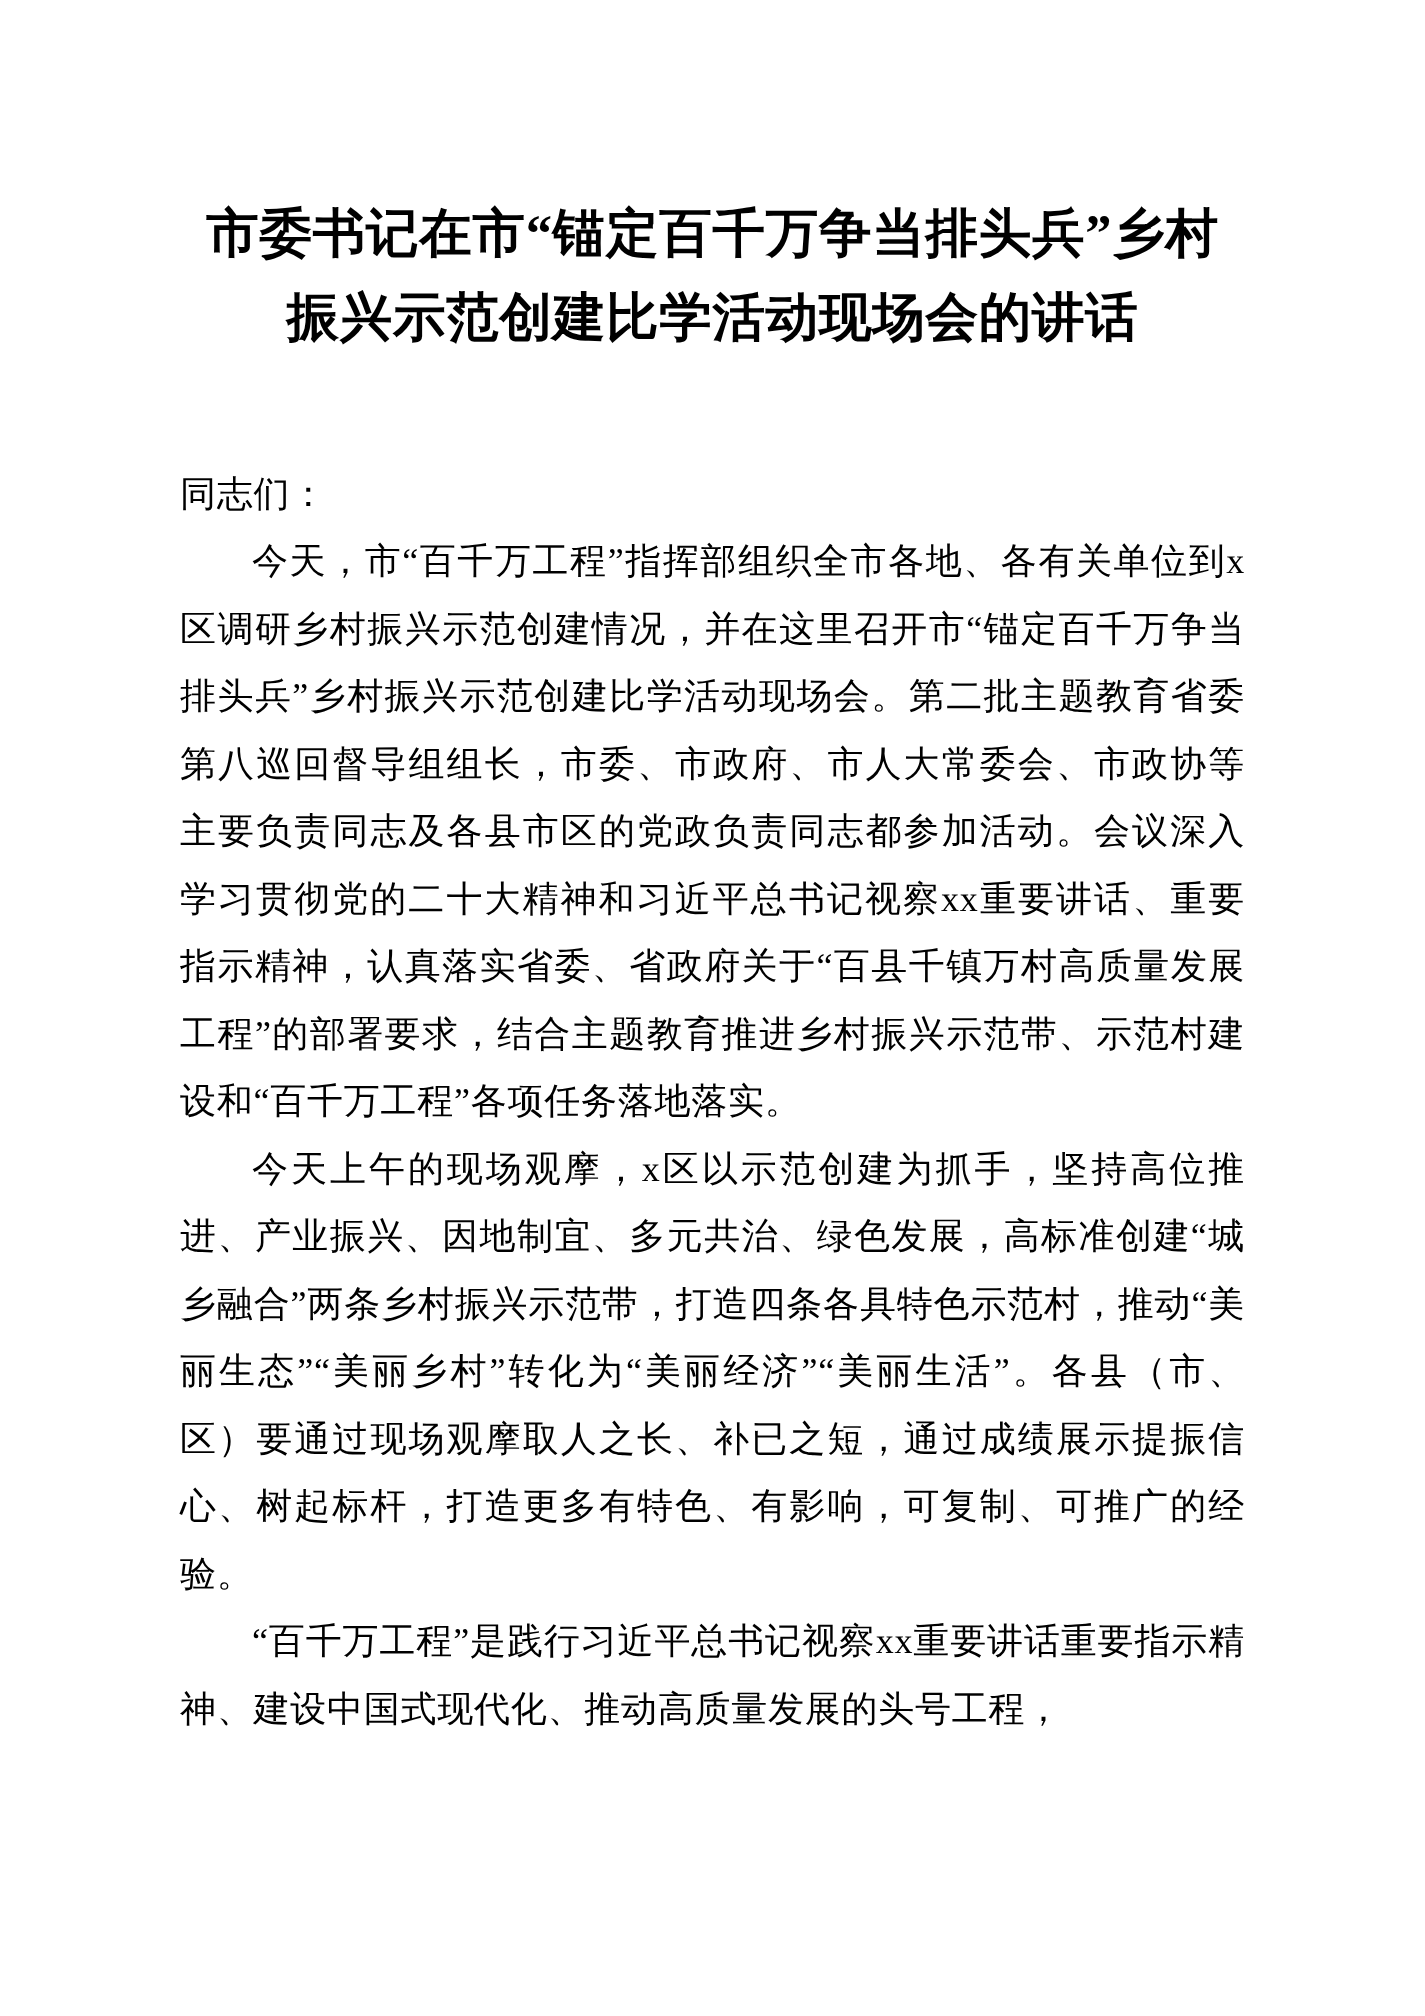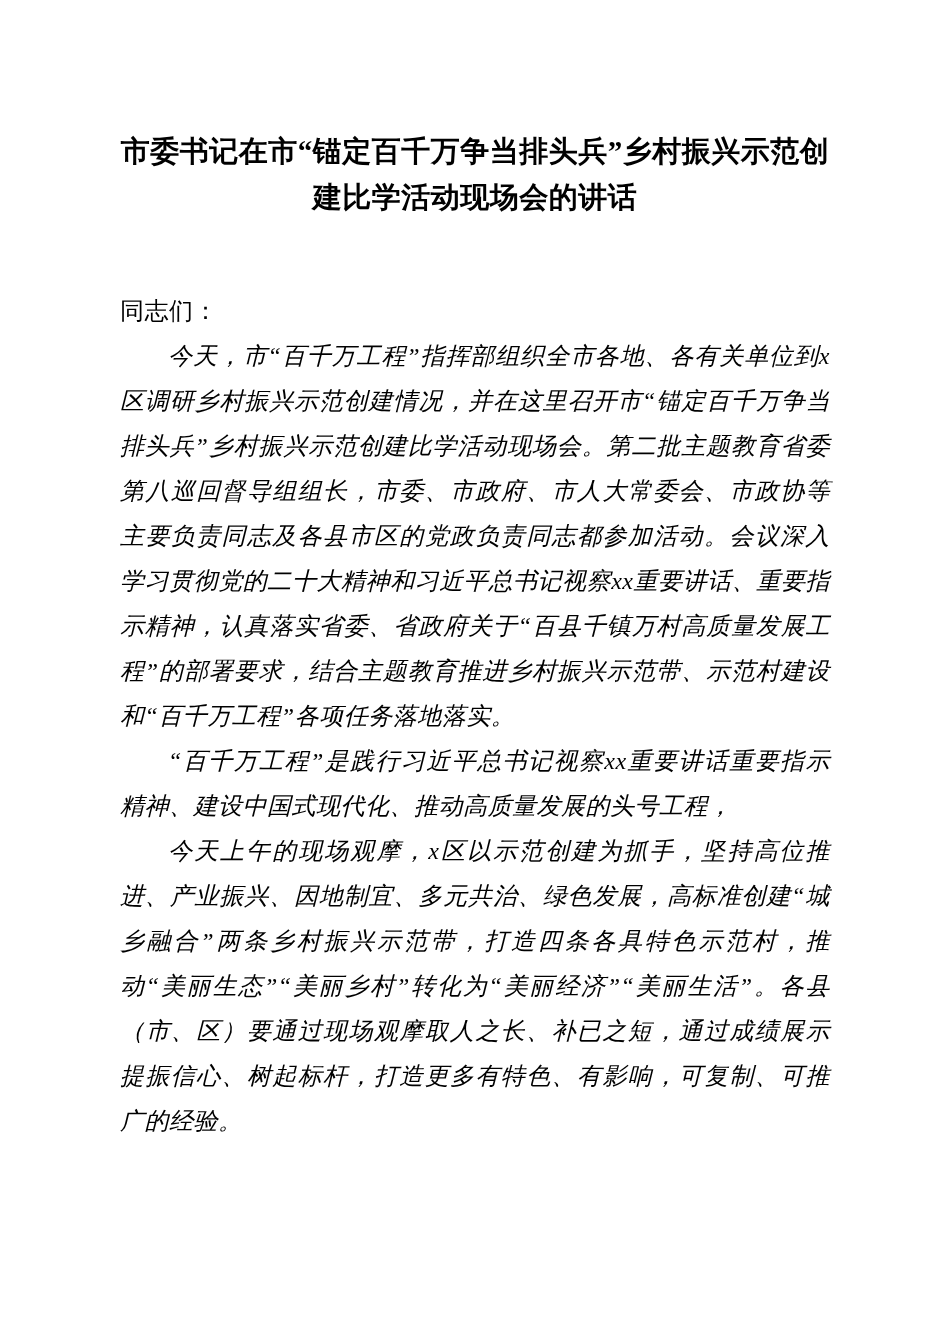--- a/index.html
+++ b/index.html
@@ -13,50 +13,49 @@
     height: 1344px;
     margin: 0 auto;
     background: #ffffff;
     box-sizing: border-box;
     padding: 128px 120px 0 120px;
     color: #000000;
     font-family: "Liberation Serif", "DejaVu Serif", serif;
     overflow: hidden;
   }
   .title {
-    font-size: 29px;
+    font-size: 35px;
     font-weight: bold;
     text-align: center;
     line-height: 1.6;
     margin: 0 0 68px 0;
     letter-spacing: 0.5px;
   }
   .doc-body p {
     font-size: 24px;
     line-height: 45px;
     margin: 0;
     text-align: justify;
     letter-spacing: 0.5px;
   }
   .salutation {
     text-indent: 0;
   }
   .para {
     text-indent: 2em;
-    font-style: italic;
   }
 </style>
 </head>
 <body>
 
 <div class="page">
   <h1 class="title">市委书记在市“锚定百千万争当排头兵”乡村振兴示范创建比学活动现场会的讲话</h1>
 
   <div class="doc-body">
     <p class="salutation">同志们：</p>
 
     <p class="para">今天，市“百千万工程”指挥部组织全市各地、各有关单位到x区调研乡村振兴示范创建情况，并在这里召开市“锚定百千万争当排头兵”乡村振兴示范创建比学活动现场会。第二批主题教育省委第八巡回督导组组长，市委、市政府、市人大常委会、市政协等主要负责同志及各县市区的党政负责同志都参加活动。会议深入学习贯彻党的二十大精神和习近平总书记视察xx重要讲话、重要指示精神，认真落实省委、省政府关于“百县千镇万村高质量发展工程”的部署要求，结合主题教育推进乡村振兴示范带、示范村建设和“百千万工程”各项任务落地落实。</p>
 
+    <p class="para">今天上午的现场观摩，x区以示范创建为抓手，坚持高位推进、产业振兴、因地制宜、多元共治、绿色发展，高标准创建“城乡融合”两条乡村振兴示范带，打造四条各具特色示范村，推动“美丽生态”“美丽乡村”转化为“美丽经济”“美丽生活”。各县（市、区）要通过现场观摩取人之长、补已之短，通过成绩展示提振信心、树起标杆，打造更多有特色、有影响，可复制、可推广的经验。</p>
+
     <p class="para">“百千万工程”是践行习近平总书记视察xx重要讲话重要指示精神、建设中国式现代化、推动高质量发展的头号工程，</p>
-
-    <p class="para">今天上午的现场观摩，x区以示范创建为抓手，坚持高位推进、产业振兴、因地制宜、多元共治、绿色发展，高标准创建“城乡融合”两条乡村振兴示范带，打造四条各具特色示范村，推动“美丽生态”“美丽乡村”转化为“美丽经济”“美丽生活”。各县（市、区）要通过现场观摩取人之长、补已之短，通过成绩展示提振信心、树起标杆，打造更多有特色、有影响，可复制、可推广的经验。</p>
   </div>
 </div>
 
 </body></html>

